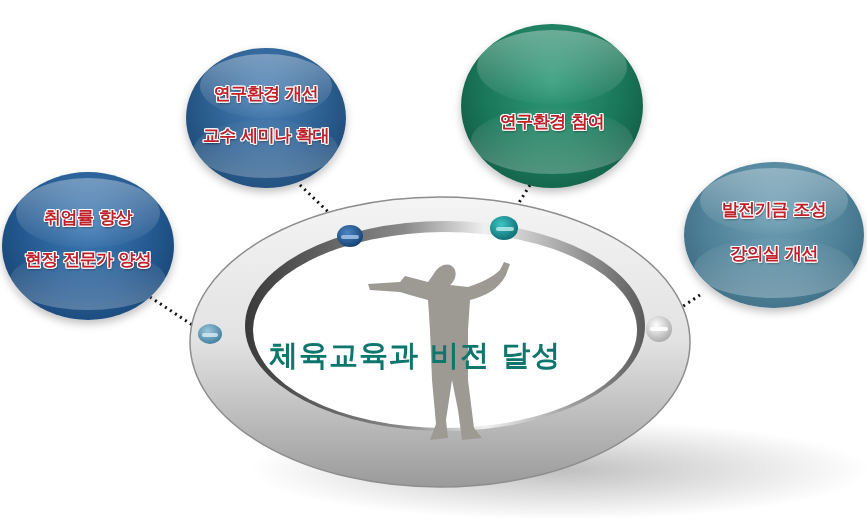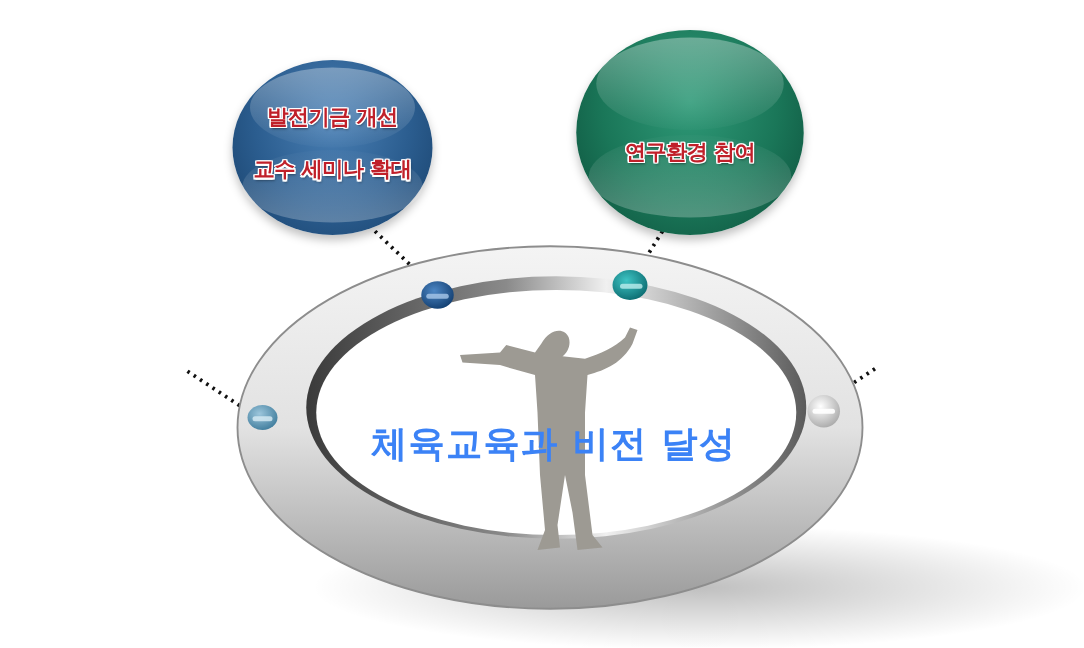--- a/index.html
+++ b/index.html
@@ -23,22 +23,22 @@
   .b2 { left: 186px; top: 48px; width: 160px; height: 140px;
         background: radial-gradient(ellipse at 50% 35%, #4a80b5 0%, #2b5d8f 55%, #173f68 100%);
         box-shadow: 0 4px 8px rgba(0,0,0,0.25); }
   .b3 { left: 461px; top: 24px; width: 182px; height: 164px;
         background: radial-gradient(ellipse at 50% 35%, #2f9a78 0%, #1a7658 55%, #0c4d39 100%);
         box-shadow: 0 4px 8px rgba(0,0,0,0.25); }
   .b4 { left: 684px; top: 162px; width: 180px; height: 146px;
         background: radial-gradient(ellipse at 50% 35%, #6e9fb5 0%, #4f8198 55%, #2f5f75 100%);
         box-shadow: 0 4px 8px rgba(0,0,0,0.25); }
 
-  .title { position: absolute; left: 283px; top: 336px; width: 320px; text-align: center;
-           font-weight: bold; font-size: 29px; color: #3b82f6; letter-spacing: 1px; }
+  .title { position: absolute; left: 269px; top: 336px; width: 320px; text-align: left;
+           font-weight: bold; font-size: 29px; color: #0f766e; letter-spacing: 1px; }
 </style>
 </head>
 <body>
 
 <div class="canvas">
 
   <svg class="bg" width="867" height="518" viewBox="0 0 867 518">
     <defs>
       <linearGradient id="ringGrad" x1="0" y1="0" x2="0" y2="1">
         <stop offset="0" stop-color="#f4f4f4"></stop>
@@ -100,29 +100,41 @@
     <ellipse cx="210" cy="334" rx="12" ry="10" fill="url(#beadLight)"></ellipse>
     <rect x="202" y="333" width="16" height="4" rx="2" fill="#d8ecf5" opacity="0.8"></rect>
     <ellipse cx="350" cy="236" rx="13" ry="11" fill="url(#beadBlue)"></ellipse>
     <rect x="341" y="235" width="18" height="4" rx="2" fill="#a9c8ea" opacity="0.8"></rect>
     <ellipse cx="504" cy="228" rx="14" ry="12" fill="url(#beadTeal)"></ellipse>
     <rect x="496" y="227" width="18" height="4" rx="2" fill="#bdeeee" opacity="0.8"></rect>
     <ellipse cx="659" cy="329" rx="13" ry="13" fill="url(#beadSilver)"></ellipse>
     <rect x="650" y="327" width="18" height="4" rx="2" fill="#ffffff" opacity="0.9"></rect>
   </svg>
 
+  <div class="bubble b1">
+    <div class="gloss" style="left:14px;top:6px;width:144px;height:70px;background:linear-gradient(#ffffff55,#ffffff05);"></div>
+    <div class="gloss" style="left:8px;top:78px;width:156px;height:60px;background:linear-gradient(#ffffff05,#ffffff40);"></div>
+    <div class="line" style="top:34px">취업률 향상</div>
+    <div class="line" style="top:76px">현장 전문가 양성</div>
+  </div>
 
   <div class="bubble b2">
     <div class="gloss" style="left:14px;top:6px;width:132px;height:64px;background:linear-gradient(#ffffff55,#ffffff05);"></div>
     <div class="gloss" style="left:8px;top:72px;width:144px;height:58px;background:linear-gradient(#ffffff05,#ffffff40);"></div>
-    <div class="line" style="top:34px">발전기금 개선</div>
+    <div class="line" style="top:34px">연구환경 개선</div>
     <div class="line" style="top:76px">교수 세미나 확대</div>
   </div>
 
   <div class="bubble b3">
     <div class="gloss" style="left:16px;top:6px;width:150px;height:74px;background:linear-gradient(#ffffff55,#ffffff05);"></div>
     <div class="gloss" style="left:10px;top:84px;width:162px;height:66px;background:linear-gradient(#ffffff05,#ffffff40);"></div>
     <div class="line" style="top:86px">연구환경 참여</div>
   </div>
 
+  <div class="bubble b4">
+    <div class="gloss" style="left:16px;top:6px;width:148px;height:66px;background:linear-gradient(#ffffff55,#ffffff05);"></div>
+    <div class="gloss" style="left:10px;top:76px;width:160px;height:60px;background:linear-gradient(#ffffff05,#ffffff45);"></div>
+    <div class="line" style="top:36px">발전기금 조성</div>
+    <div class="line" style="top:80px">강의실 개선</div>
+  </div>
 
   <div class="title">체육교육과 비전 달성</div>
 </div>
 
 </body></html>

